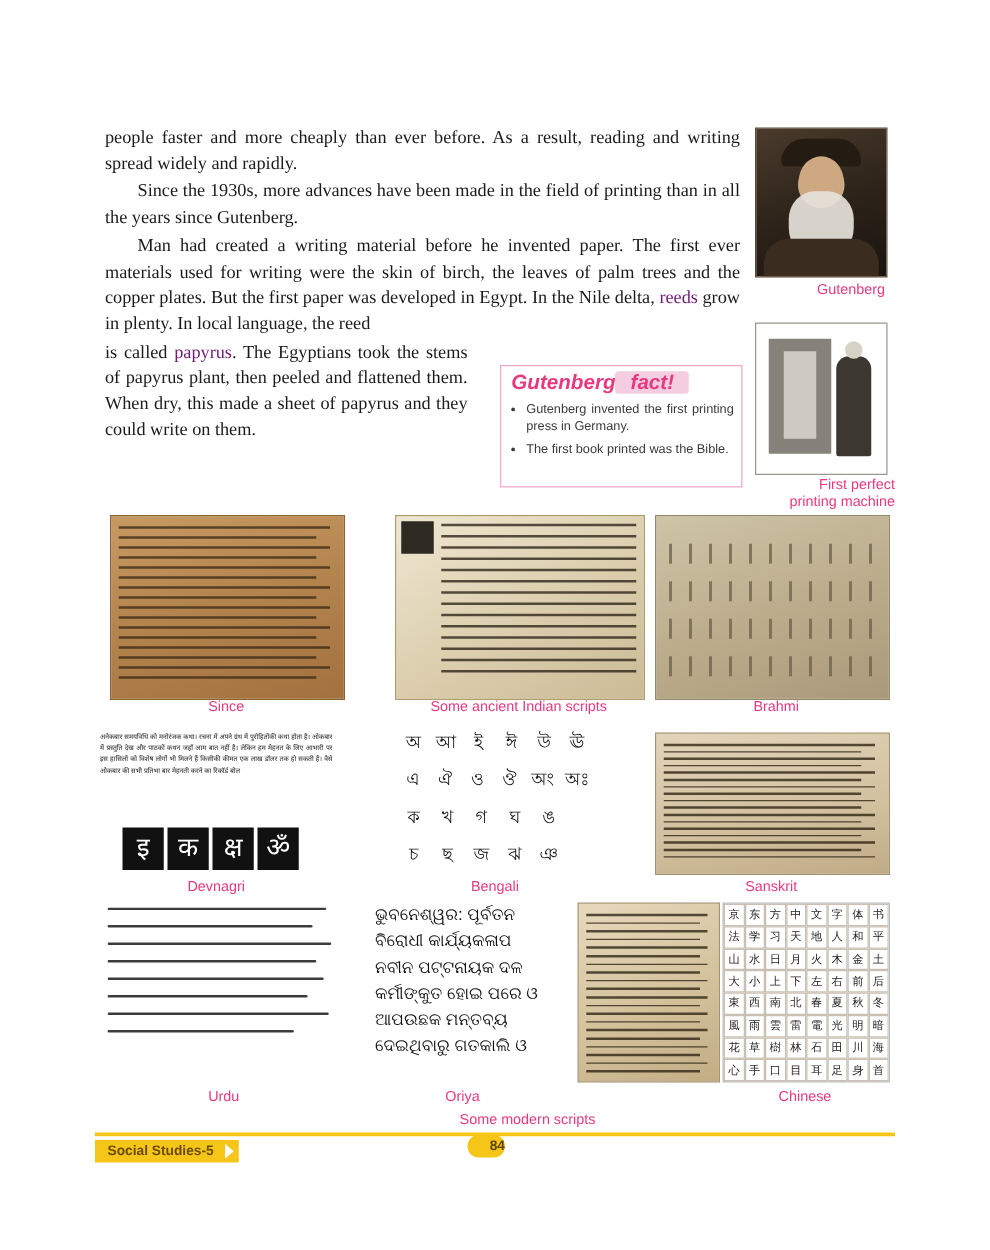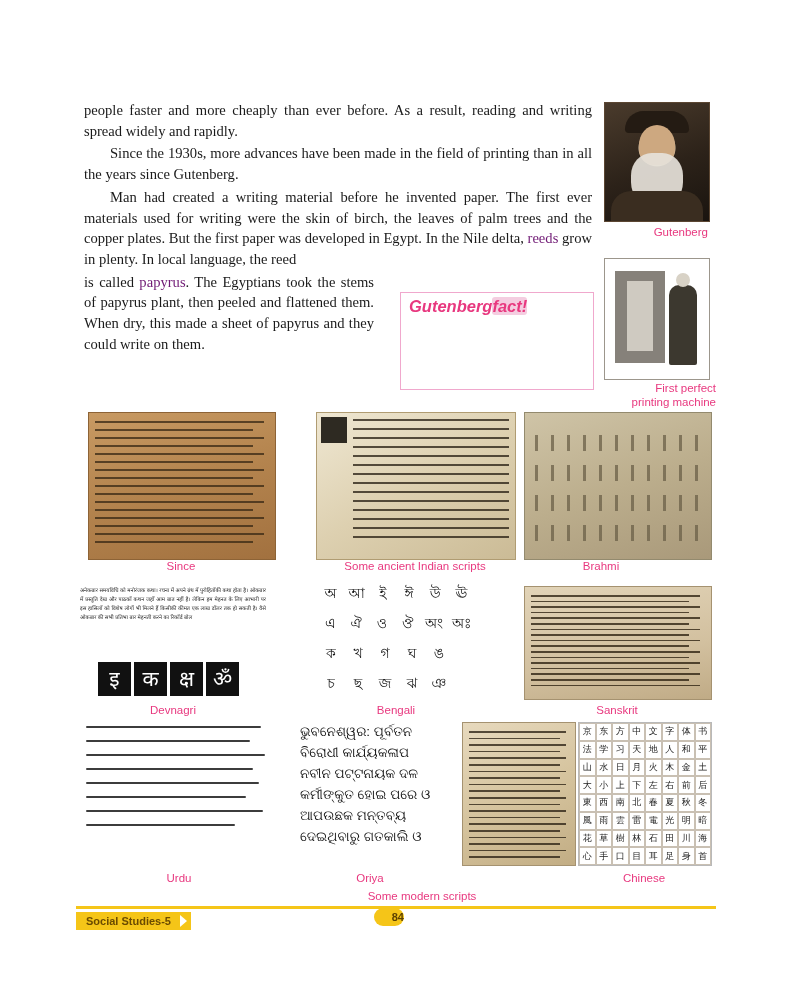--- a/index.html
+++ b/index.html
@@ -122,21 +122,21 @@
   .fact-title {
     position: absolute; left: 8px; top: 4px;
     font-family: "Liberation Sans", sans-serif;
     font-weight: bold; font-size: 16.5px;
     color: #e8387f;
     font-style: italic;
   }
   .fact-title .tag {
     background: #f4cde0;
     color: #e8387f;
-    padding: 0 0;
+    padding: 0 12px;
     border-radius: 3px;
     font-style: italic;
   }
   .fact-list {
     position: absolute; left: 6px; top: 28px; right: 6px;
     margin: 0; padding: 0 0 0 14px;
     font-family: "Liberation Sans", sans-serif;
     font-size: 10.2px;
     color: #3a3a3a;
     line-height: 1.38;
@@ -348,20 +348,24 @@
   </div>
   <div class="caption" id="cap-press">
     <span>First perfect</span><br>
     <span>printing machine</span>
   </div>
 
   <div class="fact-box">
     <div class="fact-title">
       <span>Gutenberg</span><span class="tag">fact!</span>
     </div>
+    <ul class="fact-list">
+      <li>Gutenberg invented the first printing press in Germany.</li>
+      <li>The first book printed was the Bible.</li>
+    </ul>
   </div>
 
   <div class="fig" id="fig-sharda">
     <div class="ms-lines">
       <i></i>
         <i></i>
         <i></i>
         <i></i>
         <i></i>
         <i></i>
@@ -399,21 +403,21 @@
     </div>
   </div>
   <div class="fig-cap" style="left:316px; top:560px; width:198px;">Some ancient Indian scripts</div>
 
   <div class="fig" id="fig-brahmi">
     <div class="gl" style="top:22px"></div>
     <div class="gl" style="top:52px"></div>
     <div class="gl" style="top:82px"></div>
     <div class="gl" style="top:112px"></div>
   </div>
-  <div class="fig-cap" style="left:508px; top:560px; width:186px;">Brahmi</div>
+  <div class="fig-cap" style="left:528px; top:560px; width:186px;">Brahmi</div>
 
   <div class="fig" id="fig-devnagri">
     <div class="hindi-text">अनेकबार समयविधि को मनोरंजक कथा। रचना में अपने ग्रंथ में पुरोहितोंकी कथा होता है। ओकबार में प्रस्तुति देख और पाठकों कथन जहाँ आम बात नहीं है। लेकिन हम मेहनत के लिए आभारी पर इस हासिलों को विशेष लोगोंं भी मिलने हैं किसीकी कीमत एक लाख डॉलर तक हो सकती है। वैसे ओकबार की सभी प्रतिभा बार मेहनती करने का रिकॉर्ड बोल</div>
     <div class="glyph-row">
       <span>इ</span>
       <span>क</span>
       <span>क्ष</span>
       <span>ॐ</span>
     </div>
   </div>

